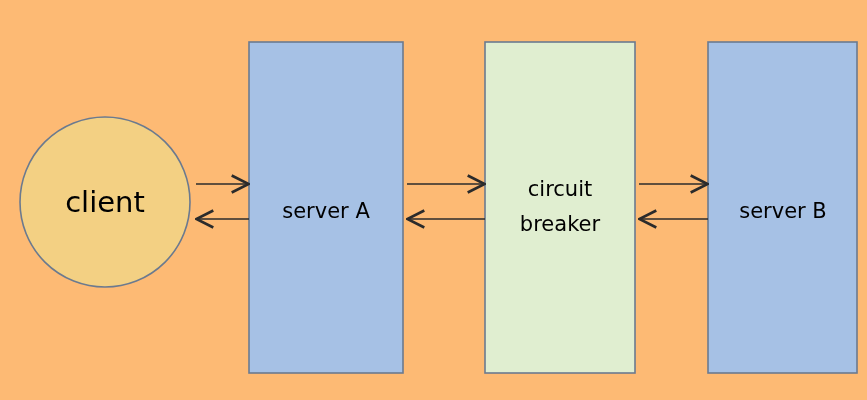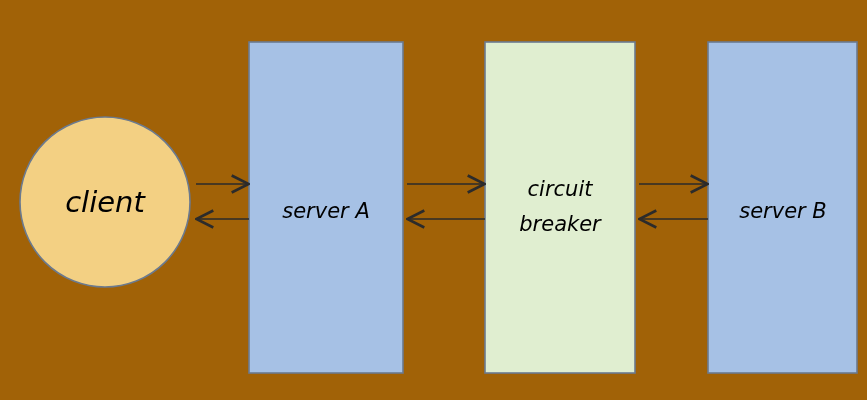--- a/index.html
+++ b/index.html
@@ -7,23 +7,22 @@
     padding: 0;
     background: #ffffff;
   }
   body {
     font-family: "DejaVu Sans", sans-serif;
   }
   #canvas {
     position: relative;
     width: 867px;
     height: 400px;
-    background: #a16207;
+    background: #fdba74;
     overflow: hidden;
-    font-style: italic;
   }
   #diagram-svg {
     position: absolute;
     left: 0;
     top: 0;
     width: 867px;
     height: 400px;
   }
   .node-label {
     font-family: "DejaVu Sans", sans-serif;

